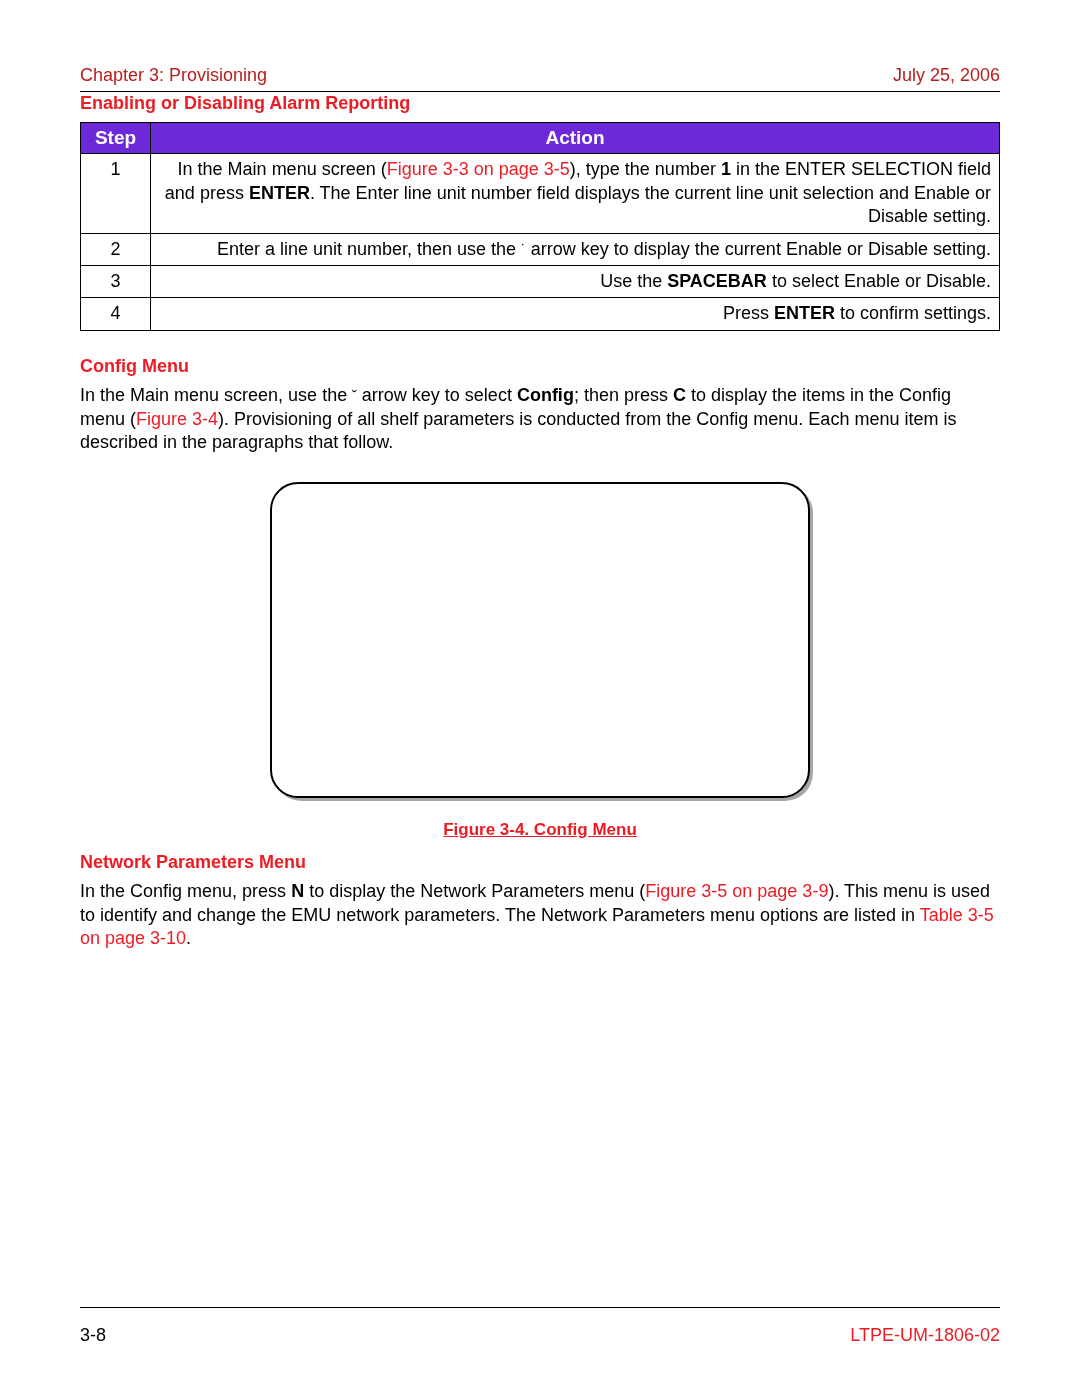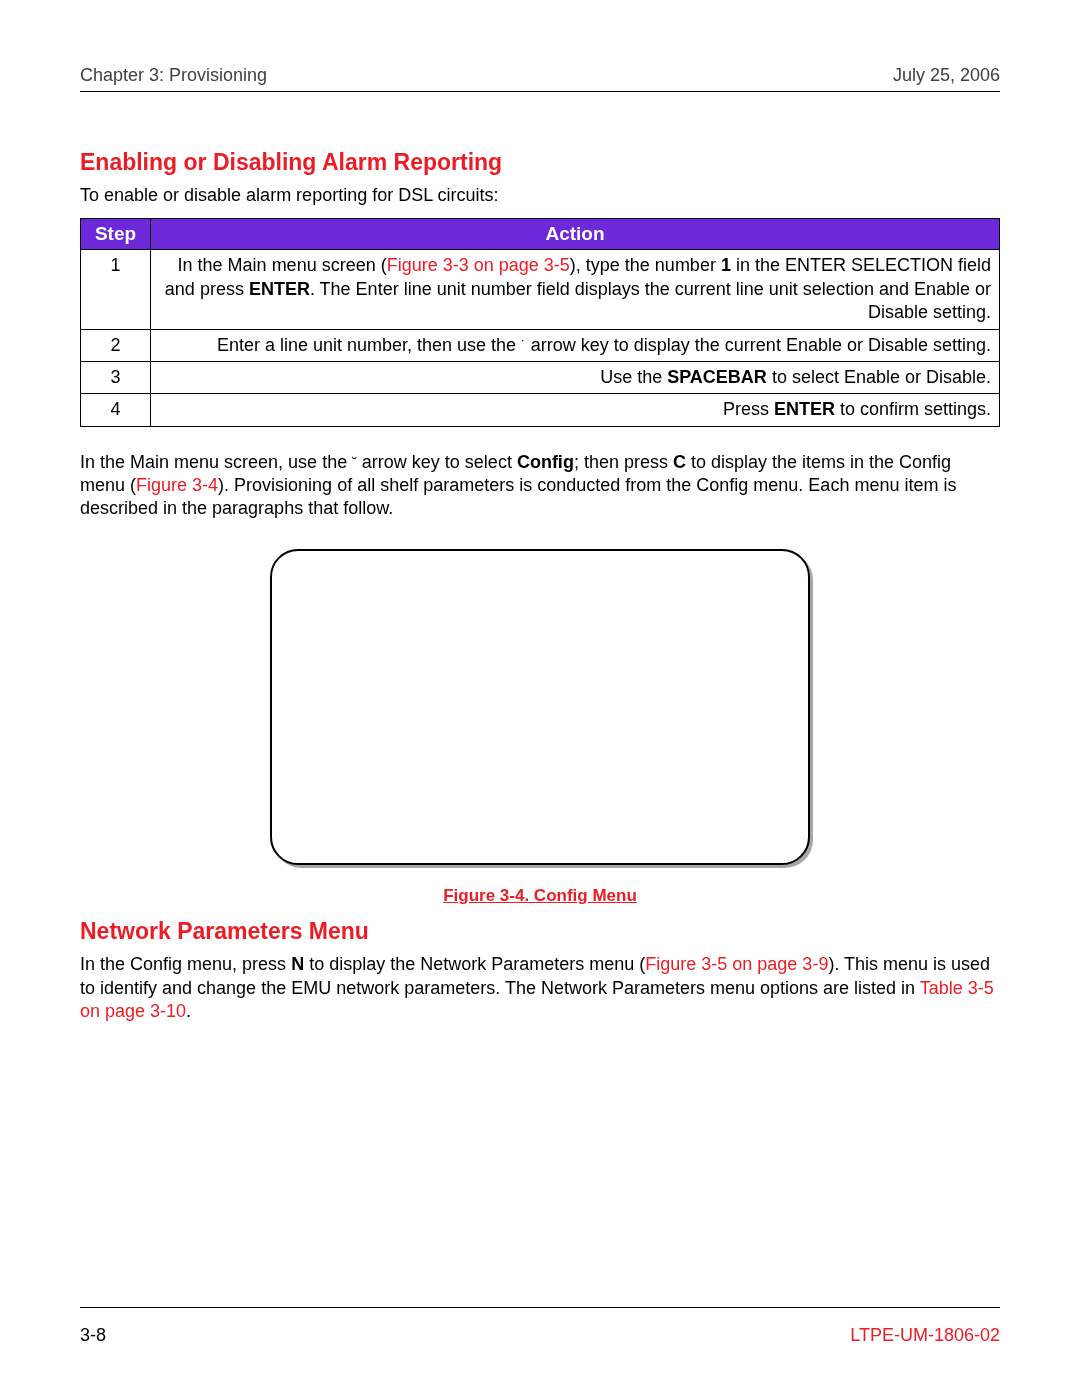--- a/index.html
+++ b/index.html
@@ -11,30 +11,29 @@
     color:#000;
     font-size:18px;
     line-height:1.3;
     position:relative;
   }
   .page {
     padding: 64px 80px 0 80px;
   }
   .header-line {
     display:flex; justify-content:space-between;
-    color:#404040;
+    color:#b91c1c;
     font-size:18px;
     border-bottom:1px solid #000;
     padding-bottom:4px;
-    margin-bottom:56px;
   }
   .sec-title {
     color:#ed1c24;
     font-weight:bold;
-    font-size:23px;
+    font-size:18px;
     margin-bottom:6px;
   }
   .body-text { margin-bottom:10px; }
   table.steps {
     width:100%;
     border-collapse:collapse;
     margin-top:4px;
     margin-bottom:24px;
   }
   table.steps th {
@@ -88,21 +87,20 @@
 <body>
 
 <div class="page">
 
   <div class="header-line">
     <span>Chapter 3: Provisioning</span>
     <span>July 25, 2006</span>
   </div>
 
   <div class="sec-title">Enabling or Disabling Alarm Reporting</div>
-  <div class="body-text">To enable or disable alarm reporting for DSL circuits:</div>
 
   <table class="steps">
     <thead>
       <tr>
         <th class="step-col">Step</th>
         <th>Action</th>
       </tr>
     </thead>
     <tbody>
       <tr>
@@ -125,20 +123,21 @@
       </tr>
       <tr>
         <td class="step-num">4</td>
         <td>
           <span>Press </span><b>ENTER</b><span> to confirm settings.</span>
         </td>
       </tr>
     </tbody>
   </table>
 
+  <div class="sec-title">Config Menu</div>
   <div class="body-text">
     <span>In the Main menu screen, use the </span><span class="arrow-glyph">˘</span><span> arrow key to select </span><b>Config</b><span>; then press </span><b>C</b><span> to display the items in the Config menu (</span><span class="red-link">Figure 3-4</span><span>). Provisioning of all shelf parameters is conducted from the Config menu. Each menu item is described in the paragraphs that follow.</span>
   </div>
 
   <div class="figure-box-wrap">
     <div class="figure-box"></div>
   </div>
   <div class="figure-caption">Figure 3-4. Config Menu</div>
 
   <div class="sec-title">Network Parameters Menu</div>

